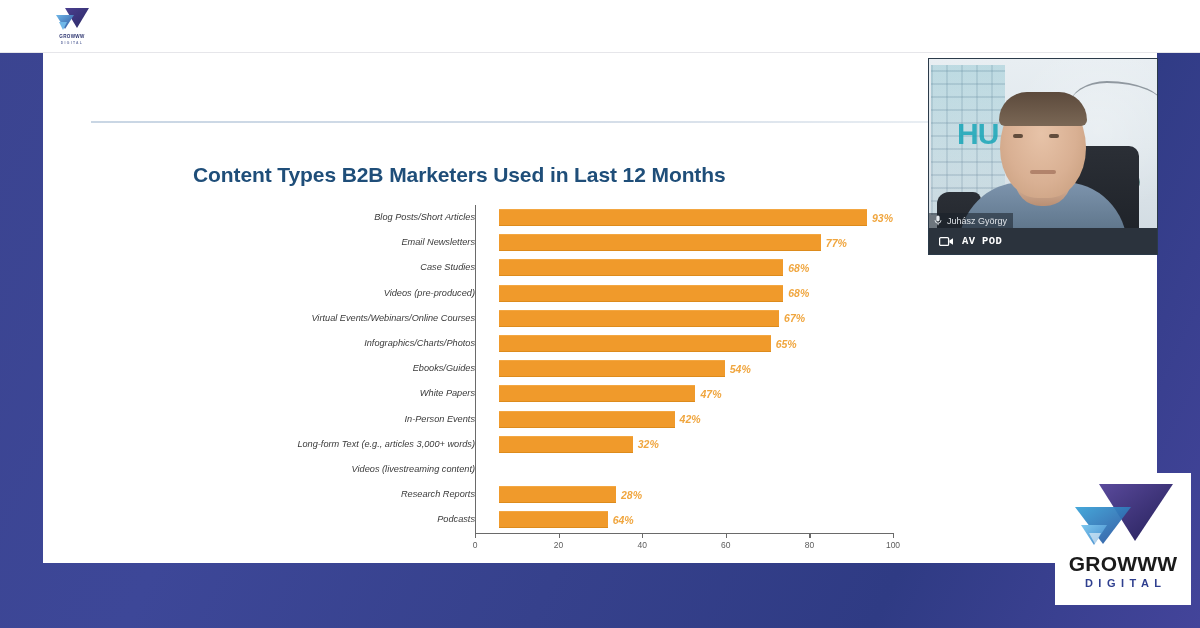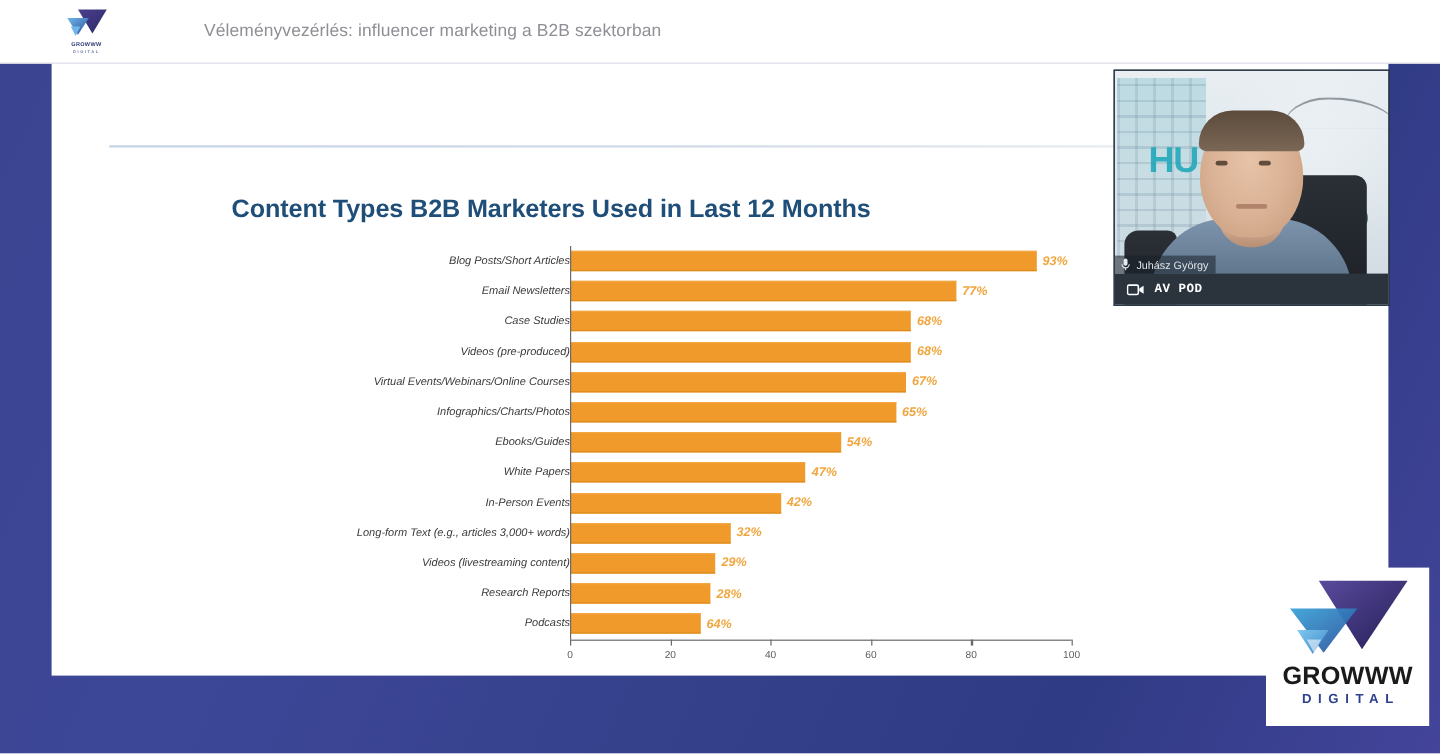--- a/index.html
+++ b/index.html
@@ -79,21 +79,21 @@
   }
   .cat-label {
     position: absolute; right: 458px; 
     width: 260px; text-align: right;
     font-size: 9.2px; color: #3a3a3a; white-space: nowrap;
     line-height: 11px;
   }
   .bar-wrap {
     position: absolute; left: 282px; top: 0;
     width: 418px; height: 25.2px;
-    display: flex; align-items: center;
+    display: flex; align-items: center; padding-left: 24px;
   }
   .bar {
     height: 17px;
     background: #f09a2b;
     border-top: 1px solid #f3a742;
     border-bottom: 1px solid #dd8b1c;
   }
   .bar-value {
     font-size: 10.5px; font-weight: 700; color: #f0a63f;
     margin-left: 5px; white-space: nowrap;
@@ -253,21 +253,20 @@
         </defs>
         <polygon points="11,2 35,2 23,22" fill="url(#hg1)"></polygon>
         <polygon points="2,9 20,9 11,23" fill="url(#hg2)"></polygon>
         <polygon points="5,16 13,16 9,24" fill="#6fb7e8"></polygon>
       </svg>
       <span class="wordmark">
         <span>GROWWW</span>
         <span class="sub">DIGITAL</span>
       </span>
     </div>
-    <div class="top-title">Véleményvezérlés: influencer marketing a B2B szektorban</div>
   </div>
 
   <div class="slide">
     <div class="slide-rule"></div>
 
     <div class="chart">
       <div class="chart-title">Content Types B2B Marketers Used in Last 12 Months</div>
 
       <div class="plot">
         <div class="rows" id="rows">
@@ -336,24 +335,20 @@
             </div>
             <div class="row">
               <div class="cat-label">Long-form Text (e.g., articles 3,000+ words)</div>
               <div class="bar-wrap">
                 <div class="bar" style="width: 133.76px; background: rgb(240, 154, 43);"></div>
                 <div class="bar-value">32%</div>
               </div>
             </div>
             <div class="row">
               <div class="cat-label">Videos (livestreaming content)</div>
-              <div class="bar-wrap">
-                <div class="bar" style="width: 121.22px; background: rgb(240, 154, 43);"></div>
-                <div class="bar-value">29%</div>
-              </div>
             </div>
             <div class="row">
               <div class="cat-label">Research Reports</div>
               <div class="bar-wrap">
                 <div class="bar" style="width: 117.04px; background: rgb(240, 154, 43);"></div>
                 <div class="bar-value">28%</div>
               </div>
             </div>
             <div class="row">
               <div class="cat-label">Podcasts</div>

